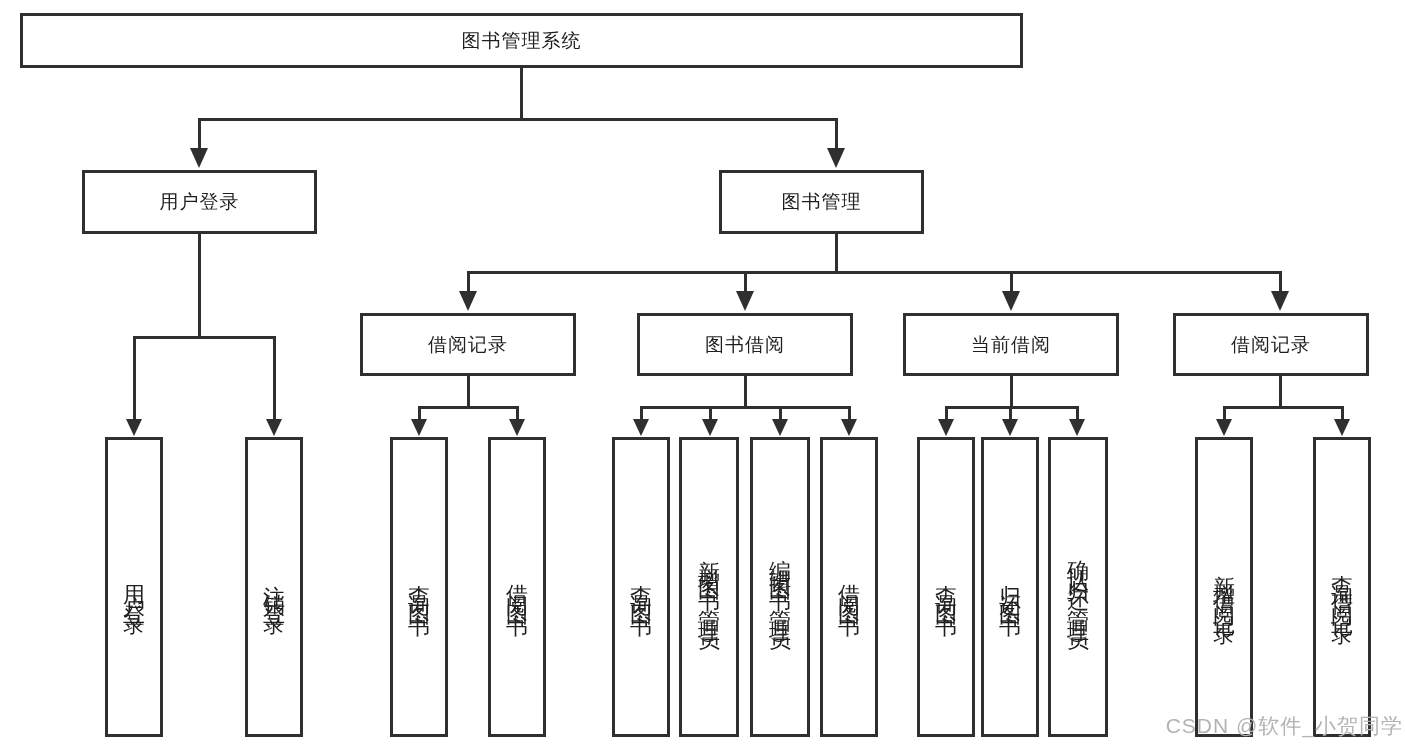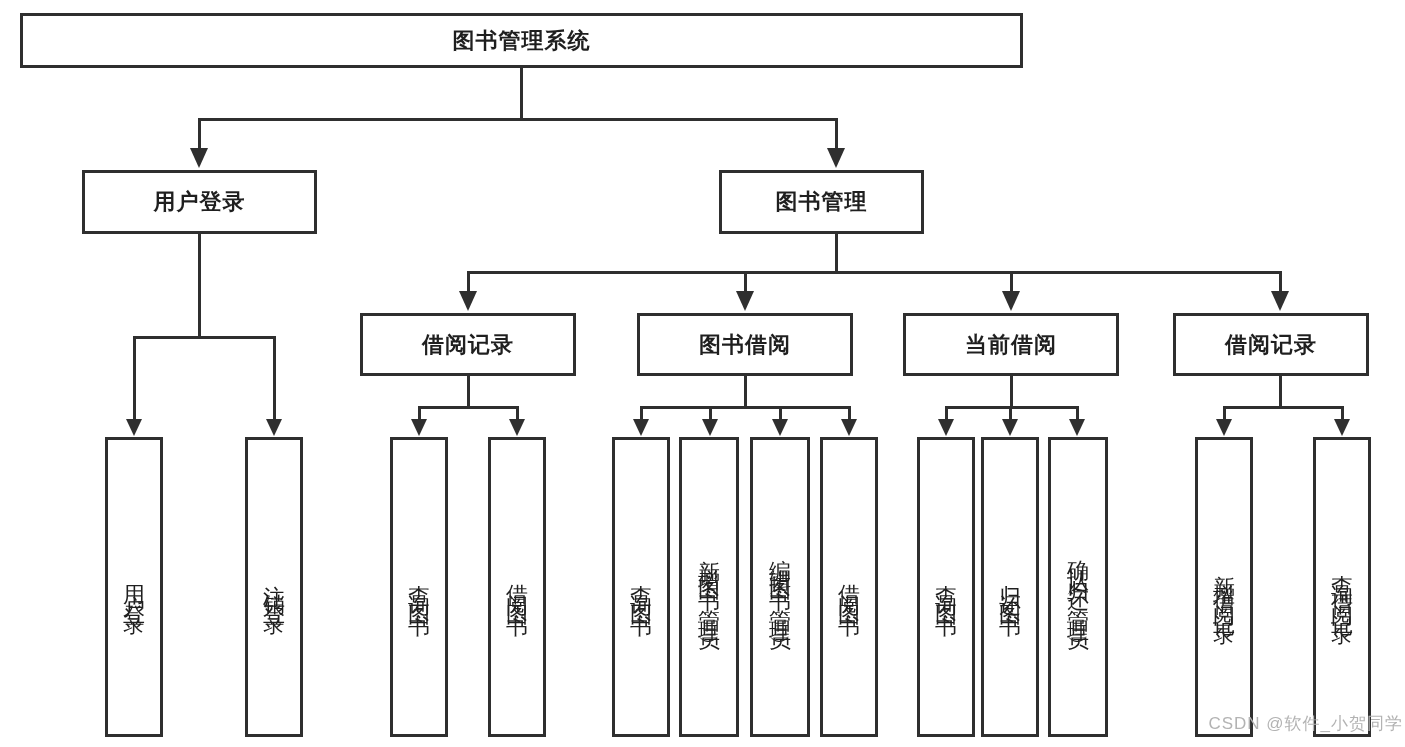--- a/index.html
+++ b/index.html
@@ -11,39 +11,39 @@
   html,body{margin:0;padding:0;background:var(--bg);}
   #canvas{
     position:relative;width:1405px;height:747px;background:var(--bg);
     font-family:"Liberation Sans","DejaVu Sans",sans-serif;color:var(--text);
     overflow:hidden;
   }
   .box{
     position:absolute;box-sizing:border-box;border:3px solid var(--line);
     background:var(--bg);display:flex;align-items:center;justify-content:center;
   }
-  .hlabel{font-size:22px;letter-spacing:1px;white-space:nowrap;font-weight:bold;}
+  .hlabel{font-size:19px;letter-spacing:1px;white-space:nowrap;}
   .vlabel{
     writing-mode:vertical-rl;text-orientation:mixed;
     font-size:22px;letter-spacing:10px;line-height:1;white-space:nowrap;
   }
   .cl{position:absolute;background:var(--line);}
   .v{width:3px;}
   .h{height:3px;}
   .ah{
     position:absolute;width:0;height:0;
     border-left:9px solid transparent;border-right:9px solid transparent;
     border-top:20px solid var(--line);
   }
   .ah.sm{
     border-left:8px solid transparent;border-right:8px solid transparent;
     border-top:17px solid var(--line);
   }
   #watermark{
-    position:absolute;right:2px;top:712px;font-size:17px;letter-spacing:1px;
+    position:absolute;right:2px;top:712px;font-size:21px;letter-spacing:1px;
     color:var(--wm);z-index:5;white-space:nowrap;
   }
 </style>
 </head>
 <body>
 
 <div id="canvas">
 
   <div class="cl v" style="left:520px;top:67px;height:52px"></div>
   <div class="cl h" style="left:199px;top:118px;width:639px"></div>

